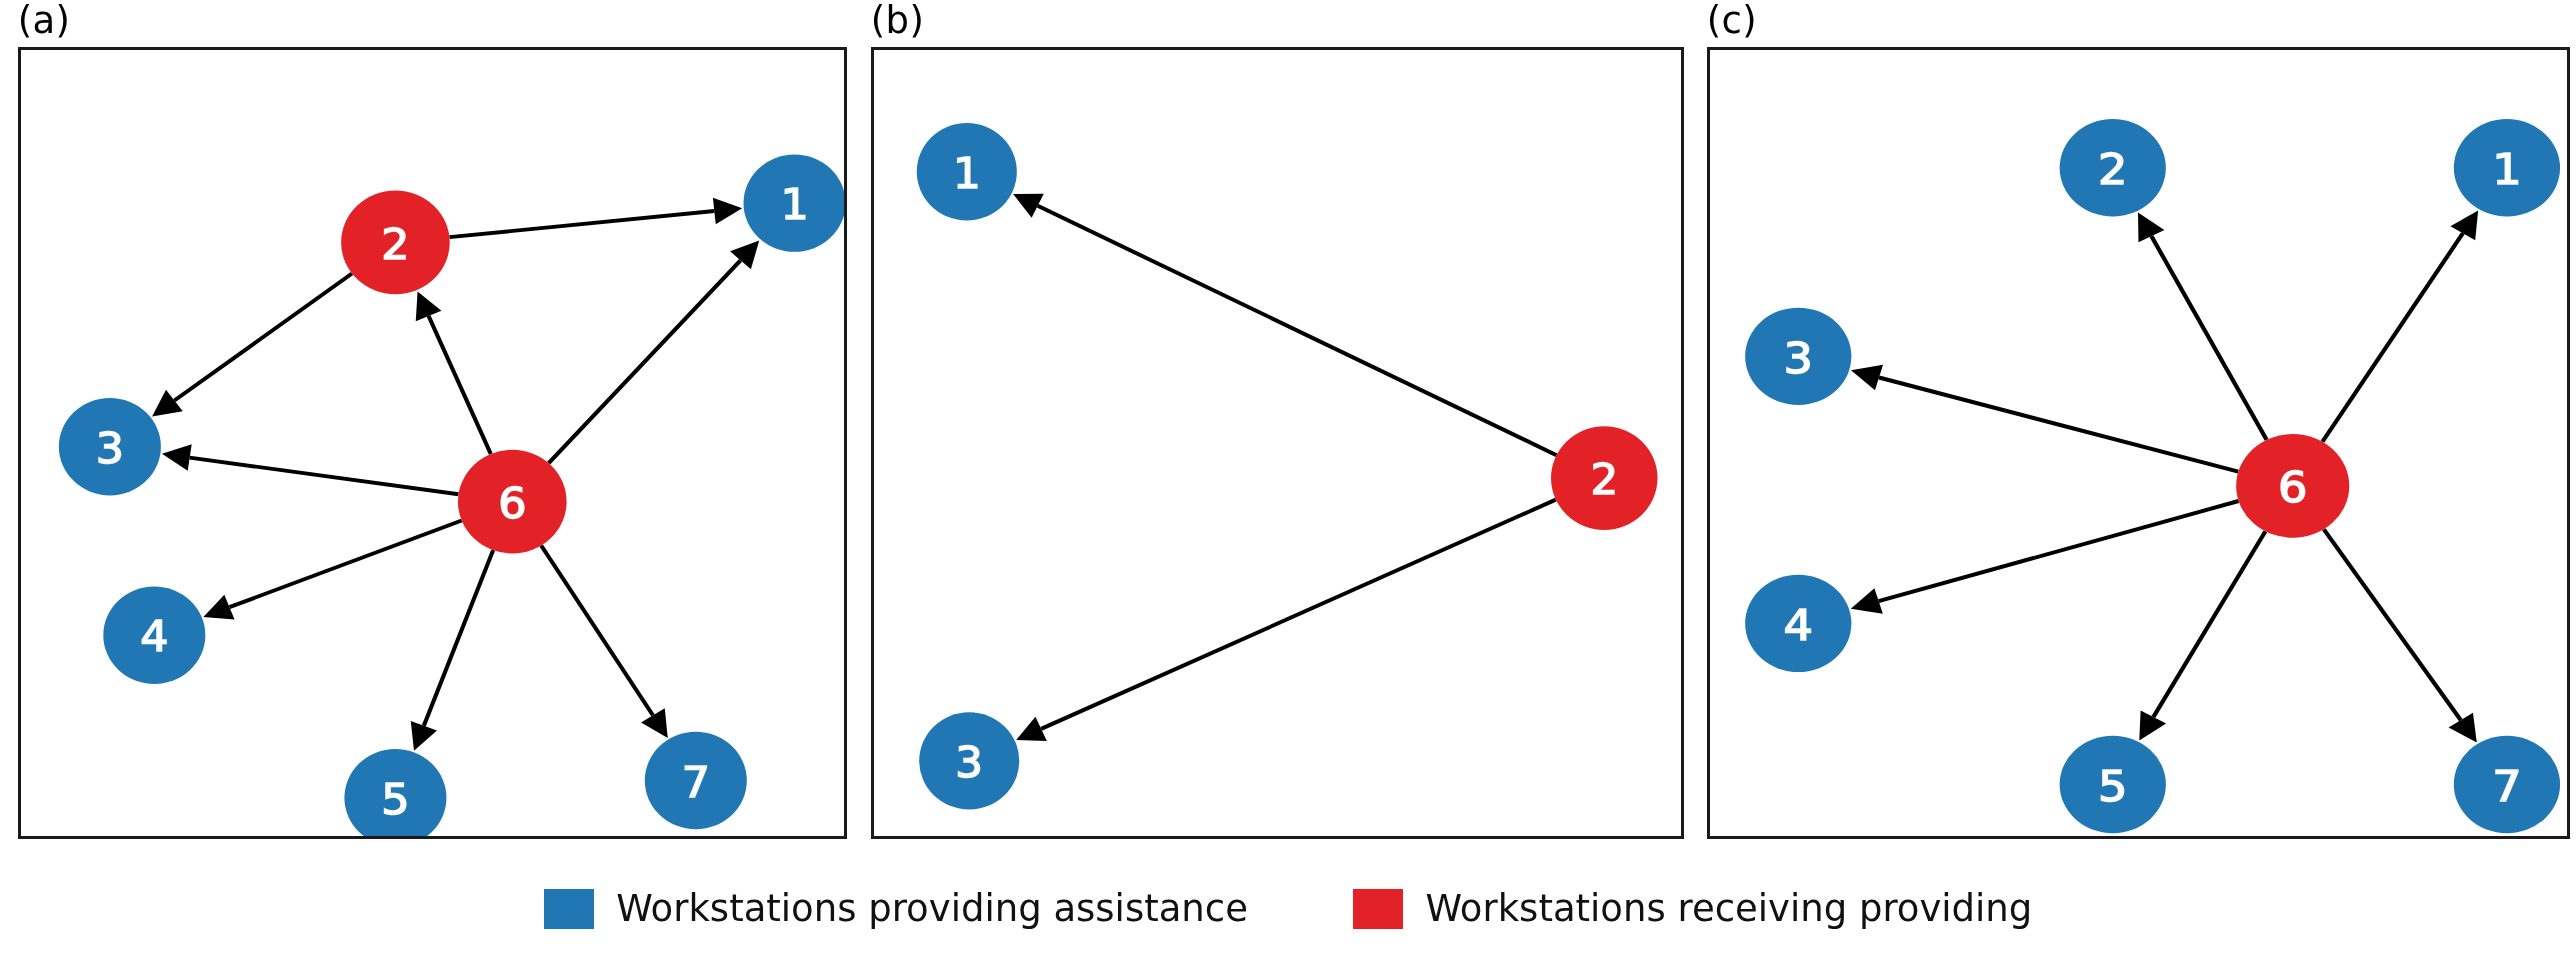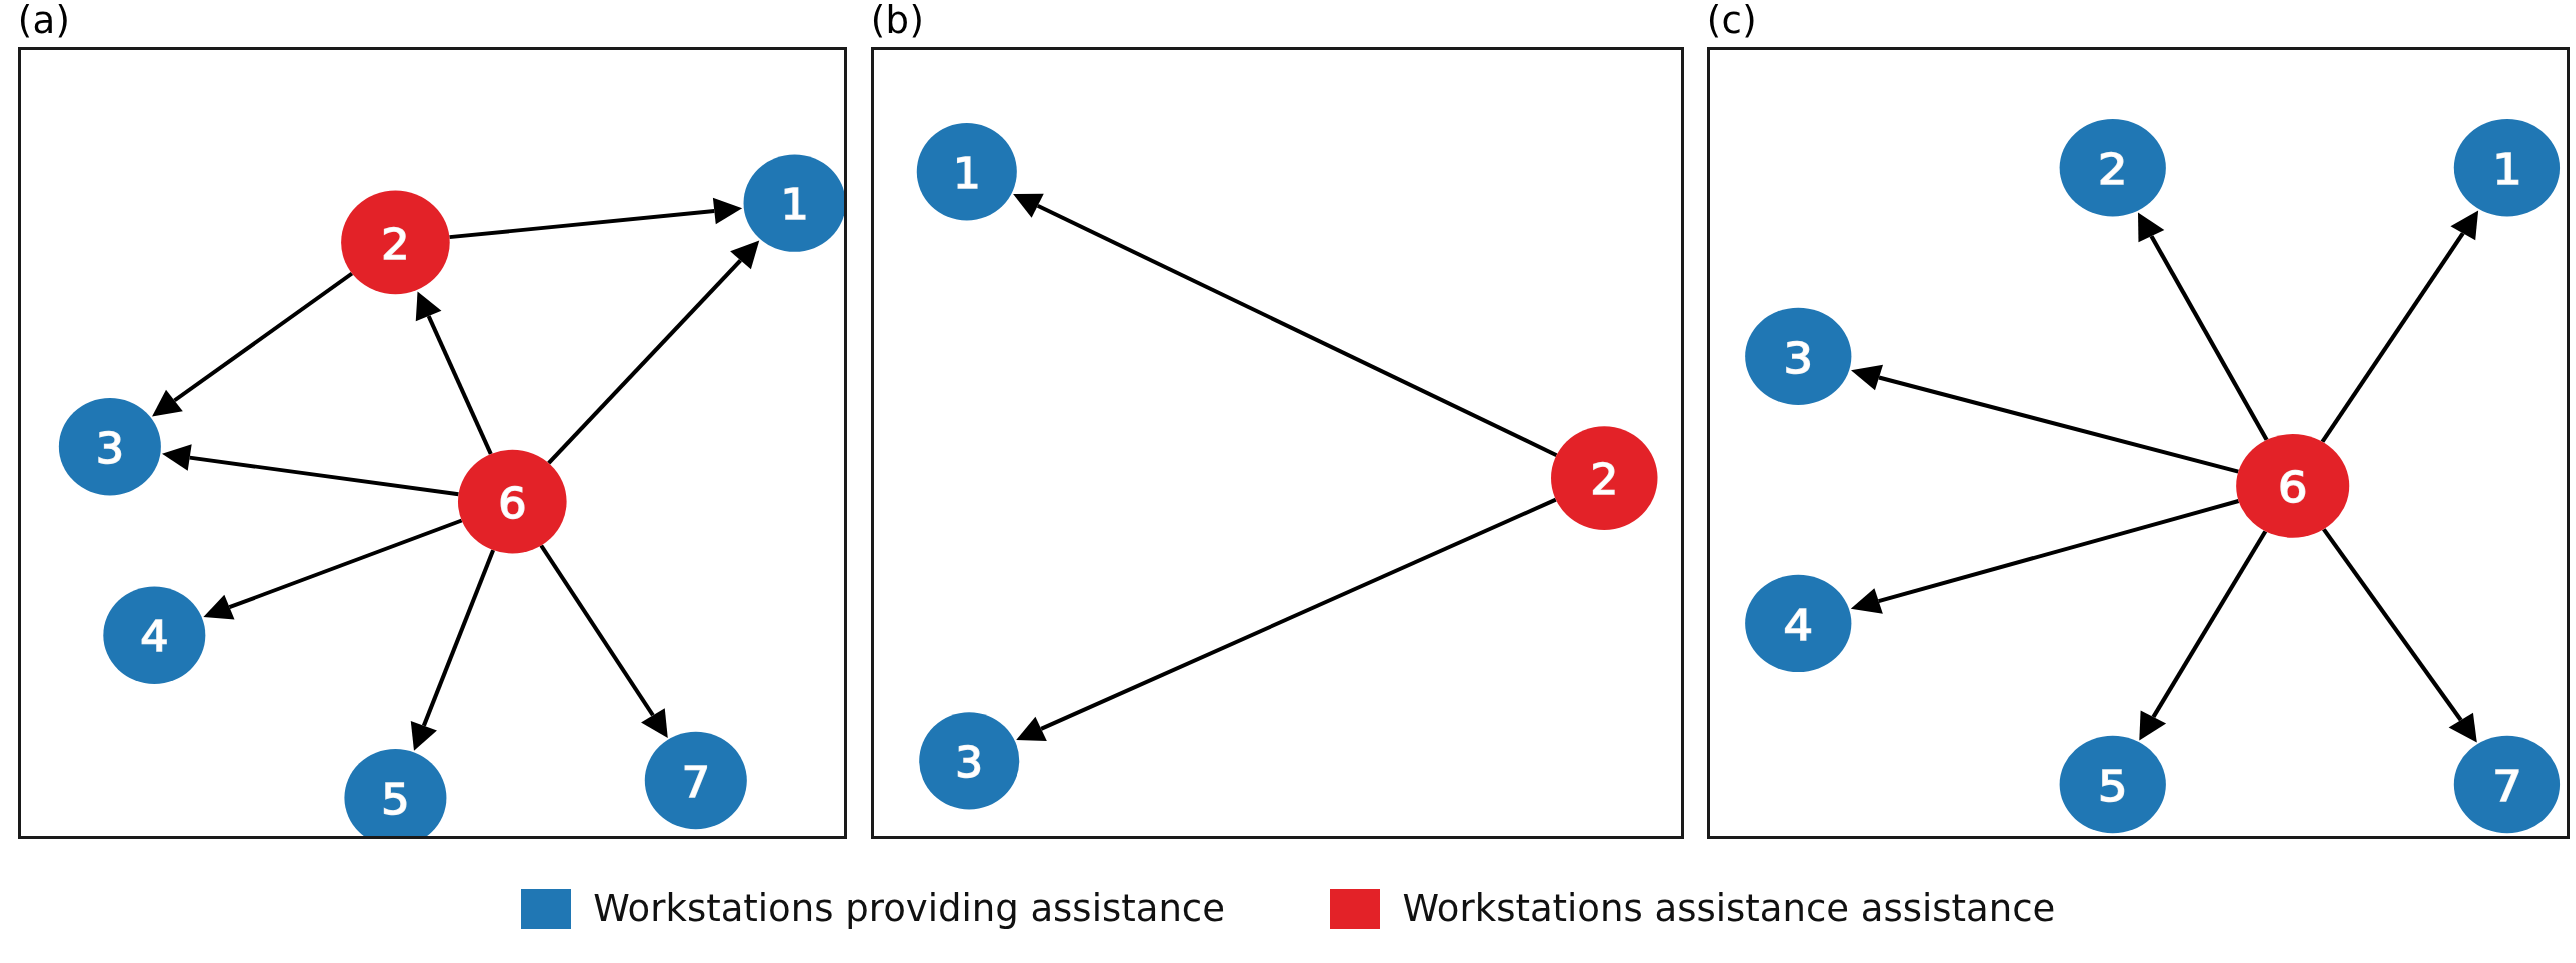--- a/index.html
+++ b/index.html
@@ -284,18 +284,18 @@
 
   </div>
 
   <div class="legend">
     <div class="legend-item">
       <span class="legend-swatch" id="legend-swatch-0" style="background: rgb(32, 119, 180);"></span>
       <span class="legend-text">Workstations providing assistance</span>
     </div>
     <div class="legend-item">
       <span class="legend-swatch" id="legend-swatch-1" style="background: rgb(227, 34, 40);"></span>
-      <span class="legend-text">Workstations assistance assistance</span>
+      <span class="legend-text">Workstations receiving providing</span>
     </div>
   </div>
 
 </div>
 
 
 </body></html>

